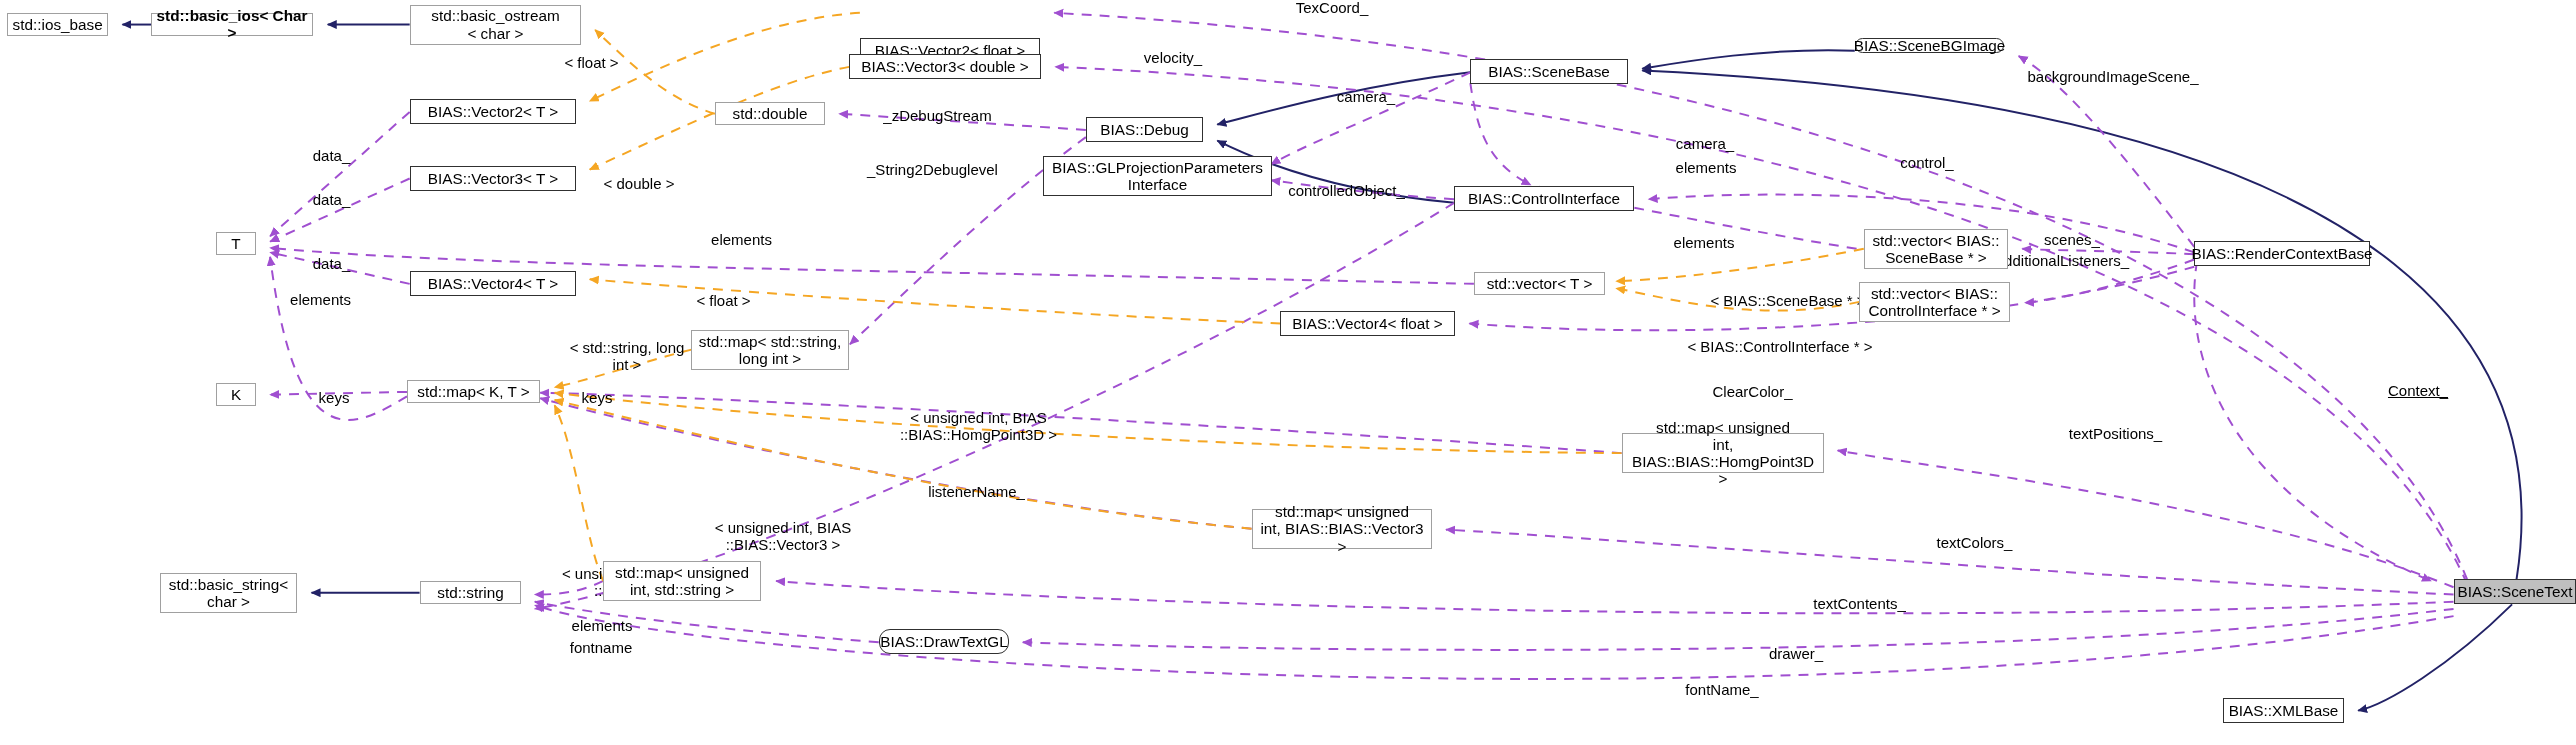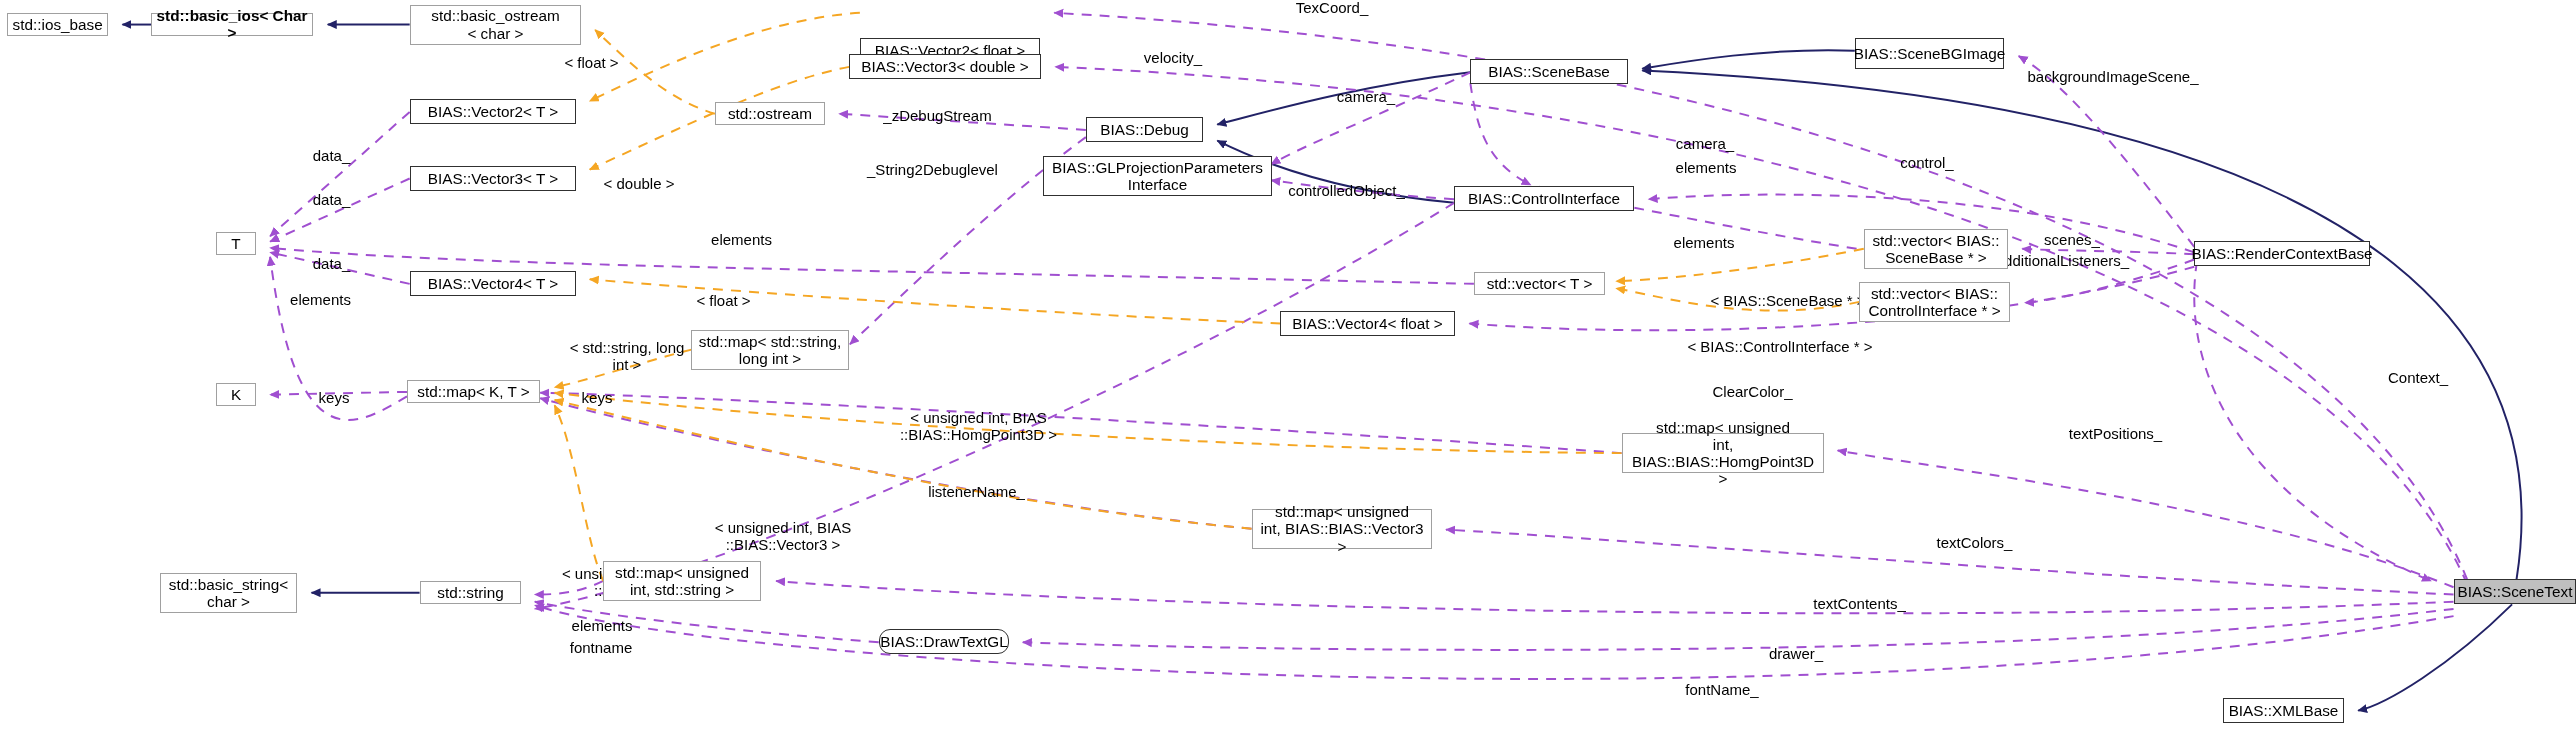--- a/index.html
+++ b/index.html
@@ -141,21 +141,21 @@
       <div class="node lib" style="left: 7.2px; top: 12.6px; width: 101px; height: 23.4px;">std::ios_base</div>
       <div class="node lib" style="left: 151px; top: 12.6px; width: 162px; height: 23.4px; font-weight: bold;">std::basic_ios&lt; Char &gt;</div>
       <div class="node lib" style="left: 410px; top: 4.5px; width: 171px; height: 40px;">std::basic_ostream
 &lt; char &gt;</div>
       <div class="node cls" style="left: 410px; top: 99px; width: 166px; height: 25px;">BIAS::Vector2&lt; T &gt;</div>
       <div class="node cls" style="left: 410px; top: 166px; width: 166px; height: 25px;">BIAS::Vector3&lt; T &gt;</div>
       <div class="node cls" style="left: 410px; top: 271px; width: 166px; height: 25px;">BIAS::Vector4&lt; T &gt;</div>
       <div class="node lib" style="left: 216px; top: 232px; width: 40px; height: 23.4px;">T</div>
       <div class="node lib" style="left: 216px; top: 383px; width: 40px; height: 23.4px;">K</div>
       <div class="node lib" style="left: 407px; top: 380px; width: 133px; height: 23.4px;">std::map&lt; K, T &gt;</div>
-      <div class="node lib" style="left: 715px; top: 102px; width: 110px; height: 23.4px;">std::ostream</div>
+      <div class="node lib" style="left: 715px; top: 102px; width: 110px; height: 23.4px;">std::double</div>
       <div class="node lib" style="left: 691px; top: 330px; width: 158px; height: 40px;">std::map&lt; std::string,
 long int &gt;</div>
       <div class="node lib" style="left: 160px; top: 573px; width: 137px; height: 40px;">std::basic_string&lt;
 char &gt;</div>
       <div class="node lib" style="left: 420px; top: 581px; width: 101px; height: 23.4px;">std::string</div>
       <div class="node cls" style="left: 860px; top: 0px; width: 180px; height: 25px; margin-top: 38px;">BIAS::Vector2&lt; float &gt;</div>
       <div class="node cls" style="left: 849px; top: 54px; width: 192px; height: 25px;">BIAS::Vector3&lt; double &gt;</div>
       <div class="node cls" style="left: 1086px; top: 117px; width: 117px; height: 25px;">BIAS::Debug</div>
       <div class="node cls" style="left: 1043px; top: 156px; width: 229px; height: 40px;">BIAS::GLProjectionParameters
 Interface</div>
@@ -163,21 +163,21 @@
       <div class="node cls" style="left: 1454px; top: 186px; width: 180px; height: 25px;">BIAS::ControlInterface</div>
       <div class="node lib" style="left: 1474px; top: 272px; width: 131px; height: 23.4px;">std::vector&lt; T &gt;</div>
       <div class="node cls" style="left: 1280px; top: 311px; width: 175px; height: 25px;">BIAS::Vector4&lt; float &gt;</div>
       <div class="node lib" style="left: 1622px; top: 433px; width: 202px; height: 40px;">std::map&lt; unsigned
 int, BIAS::BIAS::HomgPoint3D &gt;</div>
       <div class="node lib" style="left: 1252px; top: 509px; width: 180px; height: 40px;">std::map&lt; unsigned
 int, BIAS::BIAS::Vector3 &gt;</div>
       <div class="node lib" style="left: 603px; top: 561px; width: 158px; height: 40px;">std::map&lt; unsigned
 int, std::string &gt;</div>
       <div class="node cls" style="left: 879px; top: 629px; width: 130px; height: 25px; border-radius: 11px;">BIAS::DrawTextGL</div>
-      <div class="node cls" style="left: 1855px; top: 38px; width: 149px; height: 31px;">BIAS::SceneBGImage</div>
+      <div class="node cls" style="left: 1855px; top: 38px; width: 149px; height: 15px; border-radius: 8px;">BIAS::SceneBGImage</div>
       <div class="node lib" style="left: 1864px; top: 229px; width: 144px; height: 40px;">std::vector&lt; BIAS::
 SceneBase * &gt;</div>
       <div class="node lib" style="left: 1859px; top: 282px; width: 151px; height: 40px;">std::vector&lt; BIAS::
 ControlInterface * &gt;</div>
       <div class="node cls" style="left: 2194px; top: 241px; width: 176px; height: 25px;">BIAS::RenderContextBase</div>
       <div class="node focus" style="left: 2454px; top: 579px; width: 122px; height: 25px;">BIAS::SceneText</div>
       <div class="node cls" style="left: 2223px; top: 698px; width: 121px; height: 25px;">BIAS::XMLBase</div>
     </div>
   <div id="labels">
       <div class="edge-label" style="left: 542px; top: 55px; width: 99px;">&lt; float &gt;</div>
@@ -214,18 +214,18 @@
 ::BIAS::Vector3 &gt;</div>
       <div class="edge-label" style="left: 533px; top: 566px; width: 180px;">&lt; unsigned int, std
 ::string &gt;</div>
       <div class="edge-label" style="left: 557px; top: 618px; width: 90px;">elements</div>
       <div class="edge-label" style="left: 556px; top: 640px; width: 90px;">fontname</div>
       <div class="edge-label" style="left: 2048px; top: 426px; width: 135px;">textPositions_</div>
       <div class="edge-label" style="left: 1916px; top: 535px; width: 117px;">textColors_</div>
       <div class="edge-label" style="left: 1792px; top: 596px; width: 135px;">textContents_</div>
       <div class="edge-label" style="left: 1751px; top: 646px; width: 90px;">drawer_</div>
       <div class="edge-label" style="left: 1668px; top: 682px; width: 108px;">fontName_</div>
-      <div class="edge-label" style="left: 2373px; top: 370px; width: 90px;">Context_</div>
+      <div class="edge-label" style="left: 2373px; top: 383px; width: 90px; text-decoration: underline;">Context_</div>
       <div class="edge-label" style="left: 2005px; top: 69px; width: 216px;">backgroundImageScene_</div>
     </div>
 
 </div>
 
 
 </body></html>

